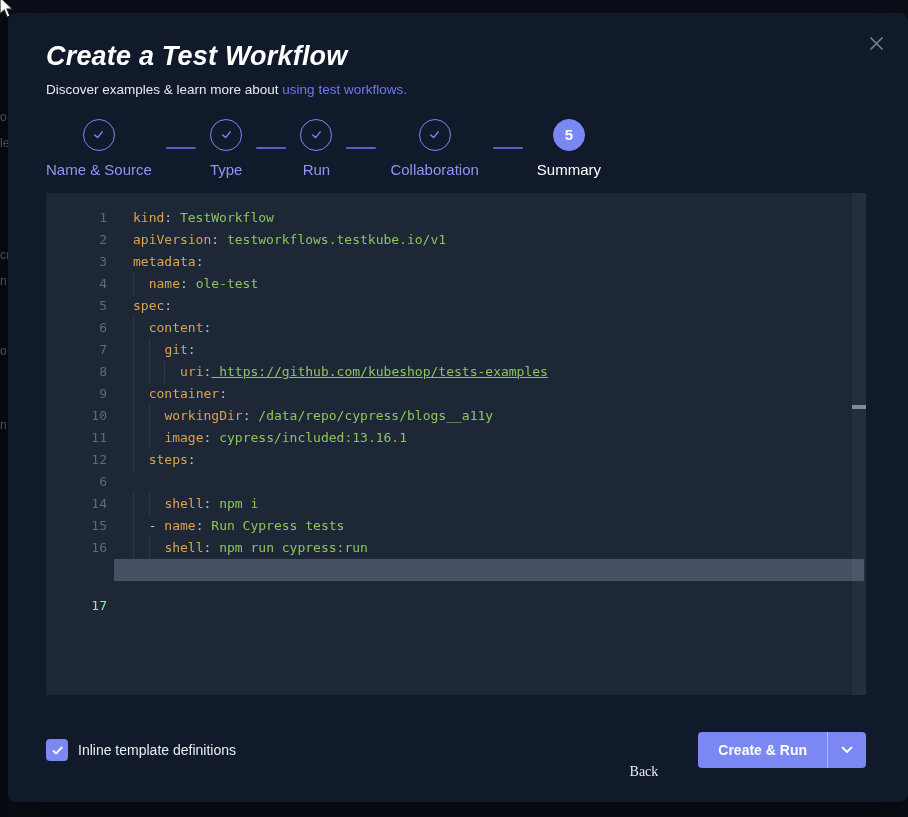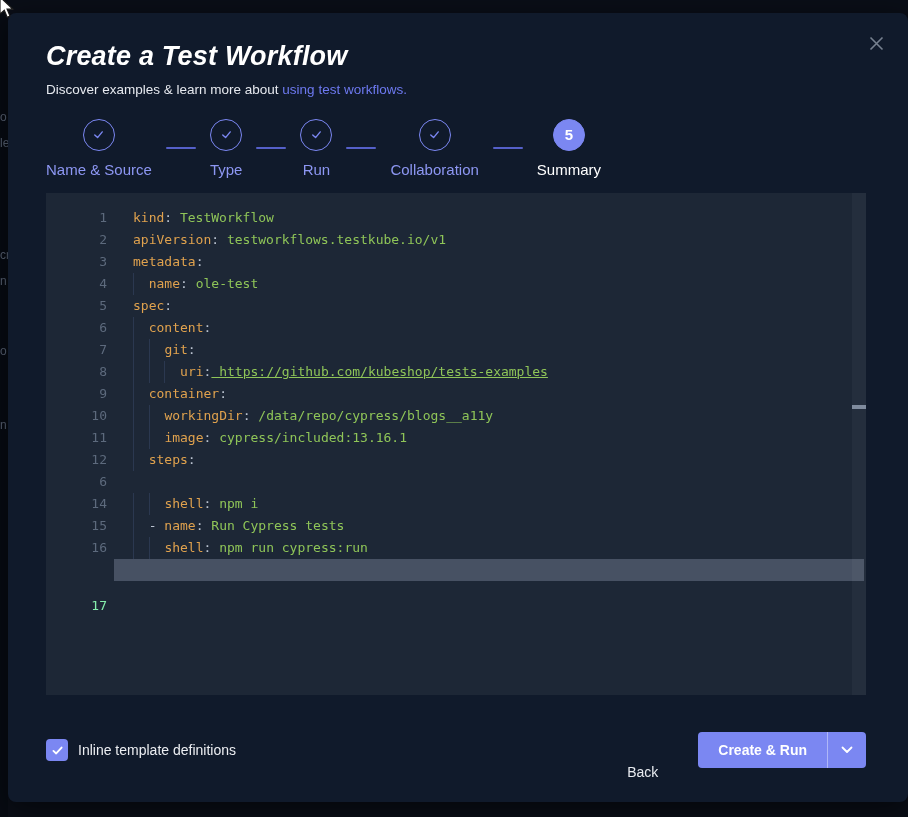--- a/index.html
+++ b/index.html
@@ -86,21 +86,21 @@
   .footer { margin-top:25px; width:820px; display:flex; align-items:center; }
   .checkbox-wrap { display:flex; align-items:center; gap:10px; cursor:pointer; }
   .checkbox {
     width:22px; height:22px; border-radius:4px; background:#7b87f2;
     display:flex; align-items:center; justify-content:center; flex:0 0 auto;
   }
   .checkbox-label { color:#eceef2; font-size:14px; }
   .spacer { flex:1; }
   .back-btn {
     background:none; border:none; color:#e8ebf0; font-size:14px; font-weight:500;
-    font-family:Liberation Sans, sans-serif; margin-right:40px; cursor:pointer;margin-top:44px;
+    font-family:Liberation Serif, serif; margin-right:40px; cursor:pointer;margin-top:44px;
   }
   .primary-split { display:flex; height:36px; border-radius:4px; overflow:hidden; background:#7b87f2; }
   .primary-main {
     border:none; background:transparent; color:#ffffff; font-size:14px; font-weight:600;
     font-family:inherit; padding:0 20px; cursor:pointer;
     border-right:1px solid rgba(255,255,255,0.4);
     display:flex; align-items:center;
   }
   .primary-caret {
     border:none; background:transparent; width:38px; cursor:pointer;

